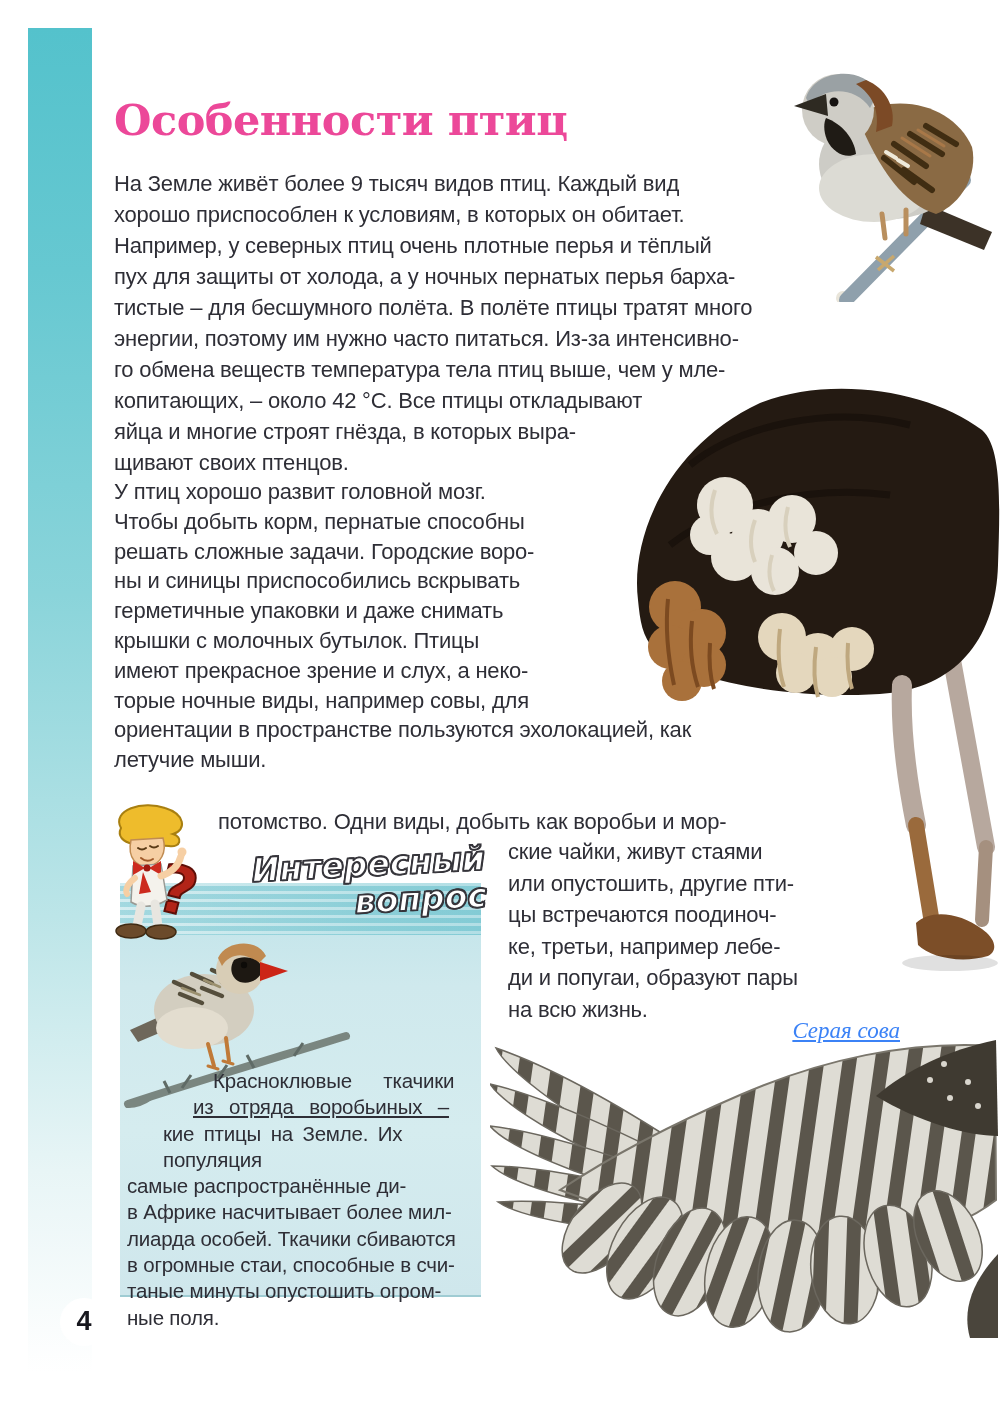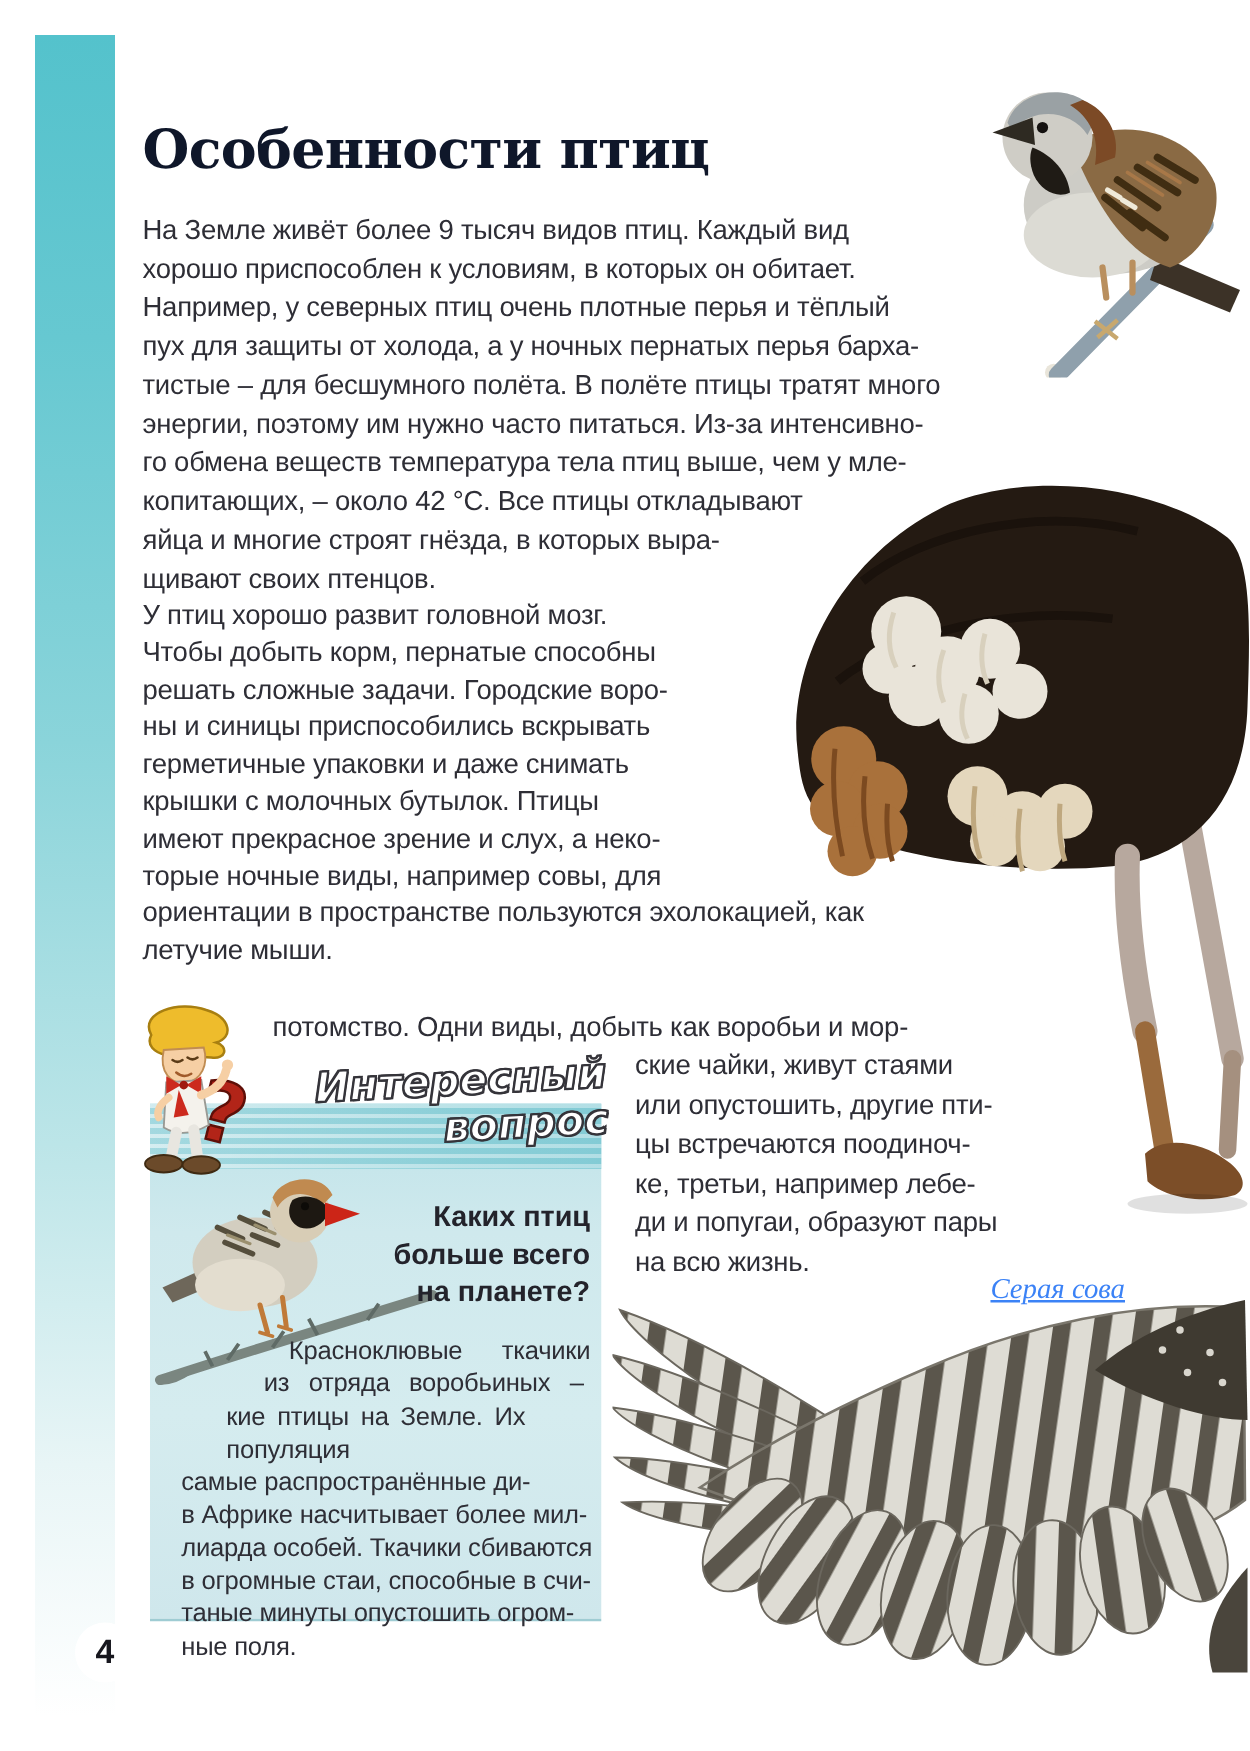--- a/index.html
+++ b/index.html
@@ -12,21 +12,21 @@
   #strip{
     left:28px;top:28px;width:64px;height:1345px;
     background:linear-gradient(to bottom,#54c2cc 0%,#66c8d1 18%,#8ad4da 42%,#bce5e8 66%,#e8f5f6 85%,#ffffff 100%);
   }
   #pagenum-circle{left:60px;top:1298px;width:48px;height:48px;border-radius:50%;background:#ffffff;}
   #pagenum{left:68px;top:1306px;width:32px;text-align:center;font-size:27px;font-weight:bold;color:#17171e;}
   
   #title{
     left:114px;top:95px;width:700px;
     font-family:"DejaVu Serif","Liberation Serif",serif;
-    font-size:43px;font-weight:bold;color:#0f172a;letter-spacing:-0.5px;
+    font-size:43px;font-weight:bold;color:#ec4899;letter-spacing:-0.5px;
   }
   
   .bodytext{
     font-size:22px;line-height:31px;letter-spacing:-0.2px;
     white-space:pre-line;color:#2e2e36;
   }
   #p1{left:114px;top:168px;width:820px;}
   #p2{left:114px;top:477px;width:820px;line-height:29.8px;}
   #p3l1{left:114px;top:775px;width:820px;text-indent:36px;}
   #p3l2{left:218px;top:806px;width:700px;}
@@ -53,24 +53,24 @@
     font-family:"DejaVu Sans",sans-serif;font-style:italic;font-weight:bold;
     font-size:33px;line-height:37px;color:#ffffff;
     -webkit-text-stroke:1.6px #35343a;
     text-shadow:1px 1px 0 #35343a,-1px 1px 0 #35343a,1px -1px 0 #35343a,-1px -1px 0 #35343a;
     white-space:pre-line;
   }
   #question{
     left:280px;top:958px;width:192px;text-align:right;
     font-size:23px;line-height:30px;font-weight:bold;color:#23232b;white-space:pre-line;
   }
-  #answer{left:145px;top:1068px;width:340px;font-size:20.5px;line-height:26.3px;color:#2e2e36;}
+  #answer{left:127px;top:1068px;width:340px;font-size:20.5px;line-height:26.3px;color:#2e2e36;}
   #answer .answer-line{letter-spacing:-0.2px;}
   #answer .answer-line:nth-child(1){margin-left:86px;word-spacing:26px;}
-  #answer .answer-line:nth-child(2){margin-left:66px;word-spacing:10px;}
+  #answer .answer-line:nth-child(2){margin-left:66px;word-spacing:10px;text-decoration:underline;}
   #answer .answer-line:nth-child(3){margin-left:36px;word-spacing:4px;}
   svg{display:block;}
 </style>
 </head>
 <body>
 
 <div id="page">
 
   <div id="strip" class="abs"></div>
 
@@ -233,23 +233,20 @@
     <path d="M58 76 C70 72 76 64 78 56" stroke="#f6cfa4" stroke-width="7" fill="none" stroke-linecap="round"></path>
     <circle cx="79" cy="52" r="4.5" fill="#f6cfa4"></circle>
     <path d="M32 78 C24 84 22 90 24 94" stroke="#f6cfa4" stroke-width="6" fill="none" stroke-linecap="round"></path>
     <path d="M38 106 L34 126 M52 104 L55 126" stroke="#e8e6e0" stroke-width="9" stroke-linecap="round"></path>
     <ellipse cx="28" cy="131" rx="15" ry="7" fill="#6b4a2a" stroke="#3f2a12" stroke-width="1.5"></ellipse>
     <ellipse cx="58" cy="132" rx="15" ry="7" fill="#6b4a2a" stroke="#3f2a12" stroke-width="1.5"></ellipse>
   </svg>
 
   <div id="qbox-header" class="abs">Интересный
 вопрос</div>
-  <div id="question" class="abs">Каких птиц
-больше всего
-на планете?</div>
 
   <div id="answer" class="abs">
     <div class="answer-line">Красноклювые ткачики</div>
     <div class="answer-line">из отряда воробьиных –</div>
     <div class="answer-line">кие птицы на Земле. Их популяция</div>
     <div class="answer-line">самые распространённые ди-</div>
     <div class="answer-line">в Африке насчитывает более мил-</div>
     <div class="answer-line">лиарда особей. Ткачики сбиваются</div>
     <div class="answer-line">в огромные стаи, способные в счи-</div>
     <div class="answer-line">таные минуты опустошить огром-</div>

